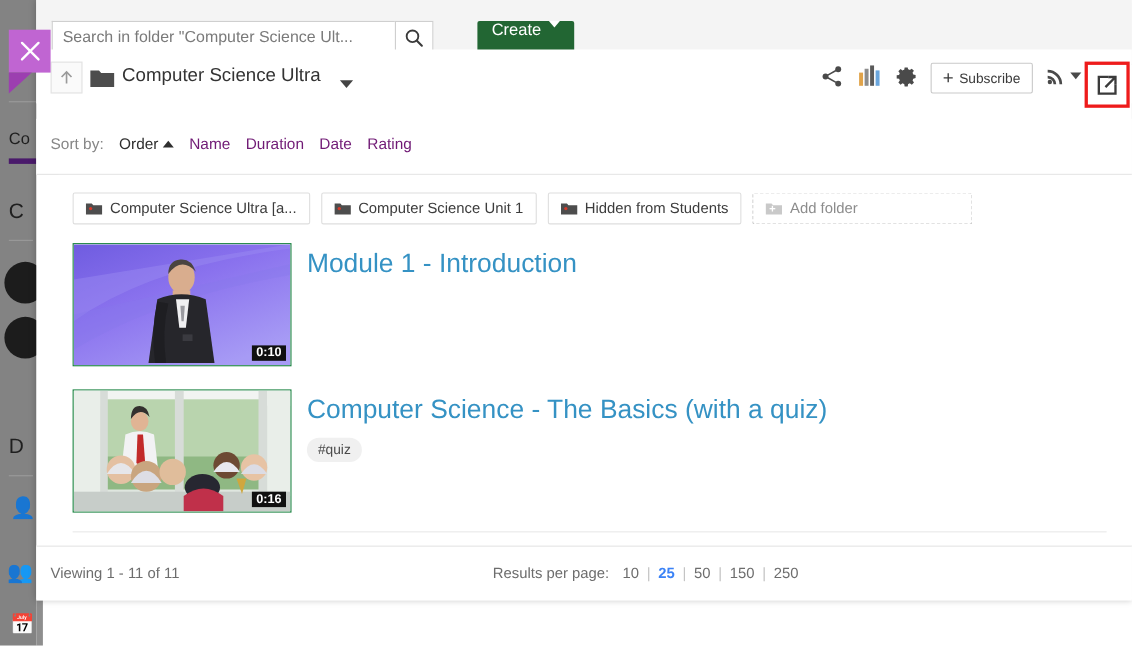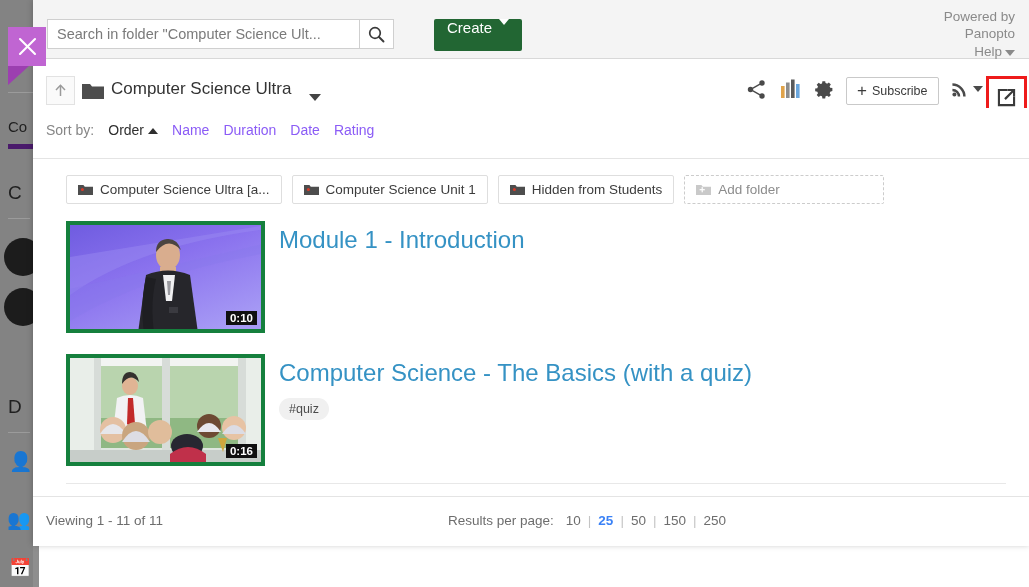--- a/index.html
+++ b/index.html
@@ -69,21 +69,21 @@
     border-top:6px solid currentColor;display:inline-block;
   }
   #powered-by{
     position:absolute;right:14px;top:8px;text-align:right;
     font-size:13.5px;color:#8a8a8a;line-height:17px;
   }
   #help-link{color:#8a8a8a;font-size:13.5px;cursor:pointer;}
 
   
   #folder-header{
-    position:absolute;left:0;top:65px;width:996px;height:49px;background:#fff;
+    position:absolute;left:0;top:45px;width:996px;height:49px;background:#fff;
   }
   #up-btn{
     position:absolute;left:13px;top:11px;width:27px;height:27px;
     border:1px solid #e2e2e2;background:#fafafa;display:flex;
     align-items:center;justify-content:center;cursor:pointer;
   }
   #folder-icon-big{position:absolute;left:49px;top:17px;}
   #folder-title{
     position:absolute;left:78px;top:14px;font-size:17px;color:#333;
   }
@@ -105,21 +105,21 @@
     display:flex;align-items:center;justify-content:center;cursor:pointer;
   }
 
   
   #sortbar{
     position:absolute;left:0;top:108px;width:996px;height:50px;
     border-bottom:1px solid #e4e4e4;background:#fff;
   }
   #sortbar-inner{position:absolute;left:13px;top:14px;display:flex;align-items:center;gap:14px;}
   .sort-label{font-size:14px;color:#868686;}
-  .sort-item{font-size:14px;color:#8b5cf6;cursor:pointer;}
+  .sort-item{font-size:14px;color:#701a75;cursor:pointer;}
   .sort-item.active{color:#2f2f2f;}
   .asc-arrow{
     width:0;height:0;border-left:5px solid transparent;border-right:5px solid transparent;
     border-bottom:6px solid #2f2f2f;display:inline-block;margin-left:4px;vertical-align:1px;
   }
 
   
   #content{
     position:absolute;left:0;top:159px;width:978px;height:337px;
     background:#fff;overflow:hidden;margin-left:20px;
@@ -128,21 +128,21 @@
   .chip{
     height:27px;border:1px solid #dedede;background:#fff;border-radius:2px;
     display:flex;align-items:center;gap:7px;padding:0 11px;cursor:pointer;
     font-size:13.5px;color:#3c3c3c;white-space:nowrap;
   }
   .chip.add{border:1px dashed #cccccc;color:#8c8c8c;width:176px;}
 
   .row{position:absolute;left:13px;display:flex;gap:0;}
   .thumb{
     width:199px;height:112px;position:relative;overflow:hidden;
-    border:4px solid #15803d;box-sizing:border-box;flex:none;
+    border:1px solid #15803d;box-sizing:border-box;flex:none;
   }
   .dur{
     position:absolute;right:4px;bottom:4px;background:#101010;color:#fff;
     font-size:11.5px;padding:1px 4px;font-family:"Liberation Sans", sans-serif;
     font-weight:bold;
   }
   .meta{margin-left:14px;padding-top:6px;}
   .vid-title{
     font-size:24px;color:#3592c4;cursor:pointer;line-height:26px;
   }
@@ -209,27 +209,20 @@
           <line x1="11" y1="11" x2="15.5" y2="15.5" stroke="#3a3a3a" stroke-width="1.9" stroke-linecap="round"></line>
         </svg>
       </div>
     </div>
 
     <div id="create-btn">
       <span>Create</span>
       <span class="caret-down"></span>
     </div>
 
-    <div id="powered-by">
-      <div>Powered by</div>
-      <div>Panopto</div>
-      <div style="margin-top:1px;">
-        <span id="help-link">Help</span><span class="caret-down" style="border-top-color:#8a8a8a;margin-left:3px;"></span>
-      </div>
-    </div>
   </div>
 
   <div id="folder-header">
     <div id="up-btn">
       <svg width="15" height="15" viewBox="0 0 15 15">
         <line x1="7.5" y1="13" x2="7.5" y2="2.5" stroke="#9a9a9a" stroke-width="1.5"></line>
         <polyline points="3,7 7.5,2.3 12,7" fill="none" stroke="#9a9a9a" stroke-width="1.5"></polyline>
       </svg>
     </div>
 

